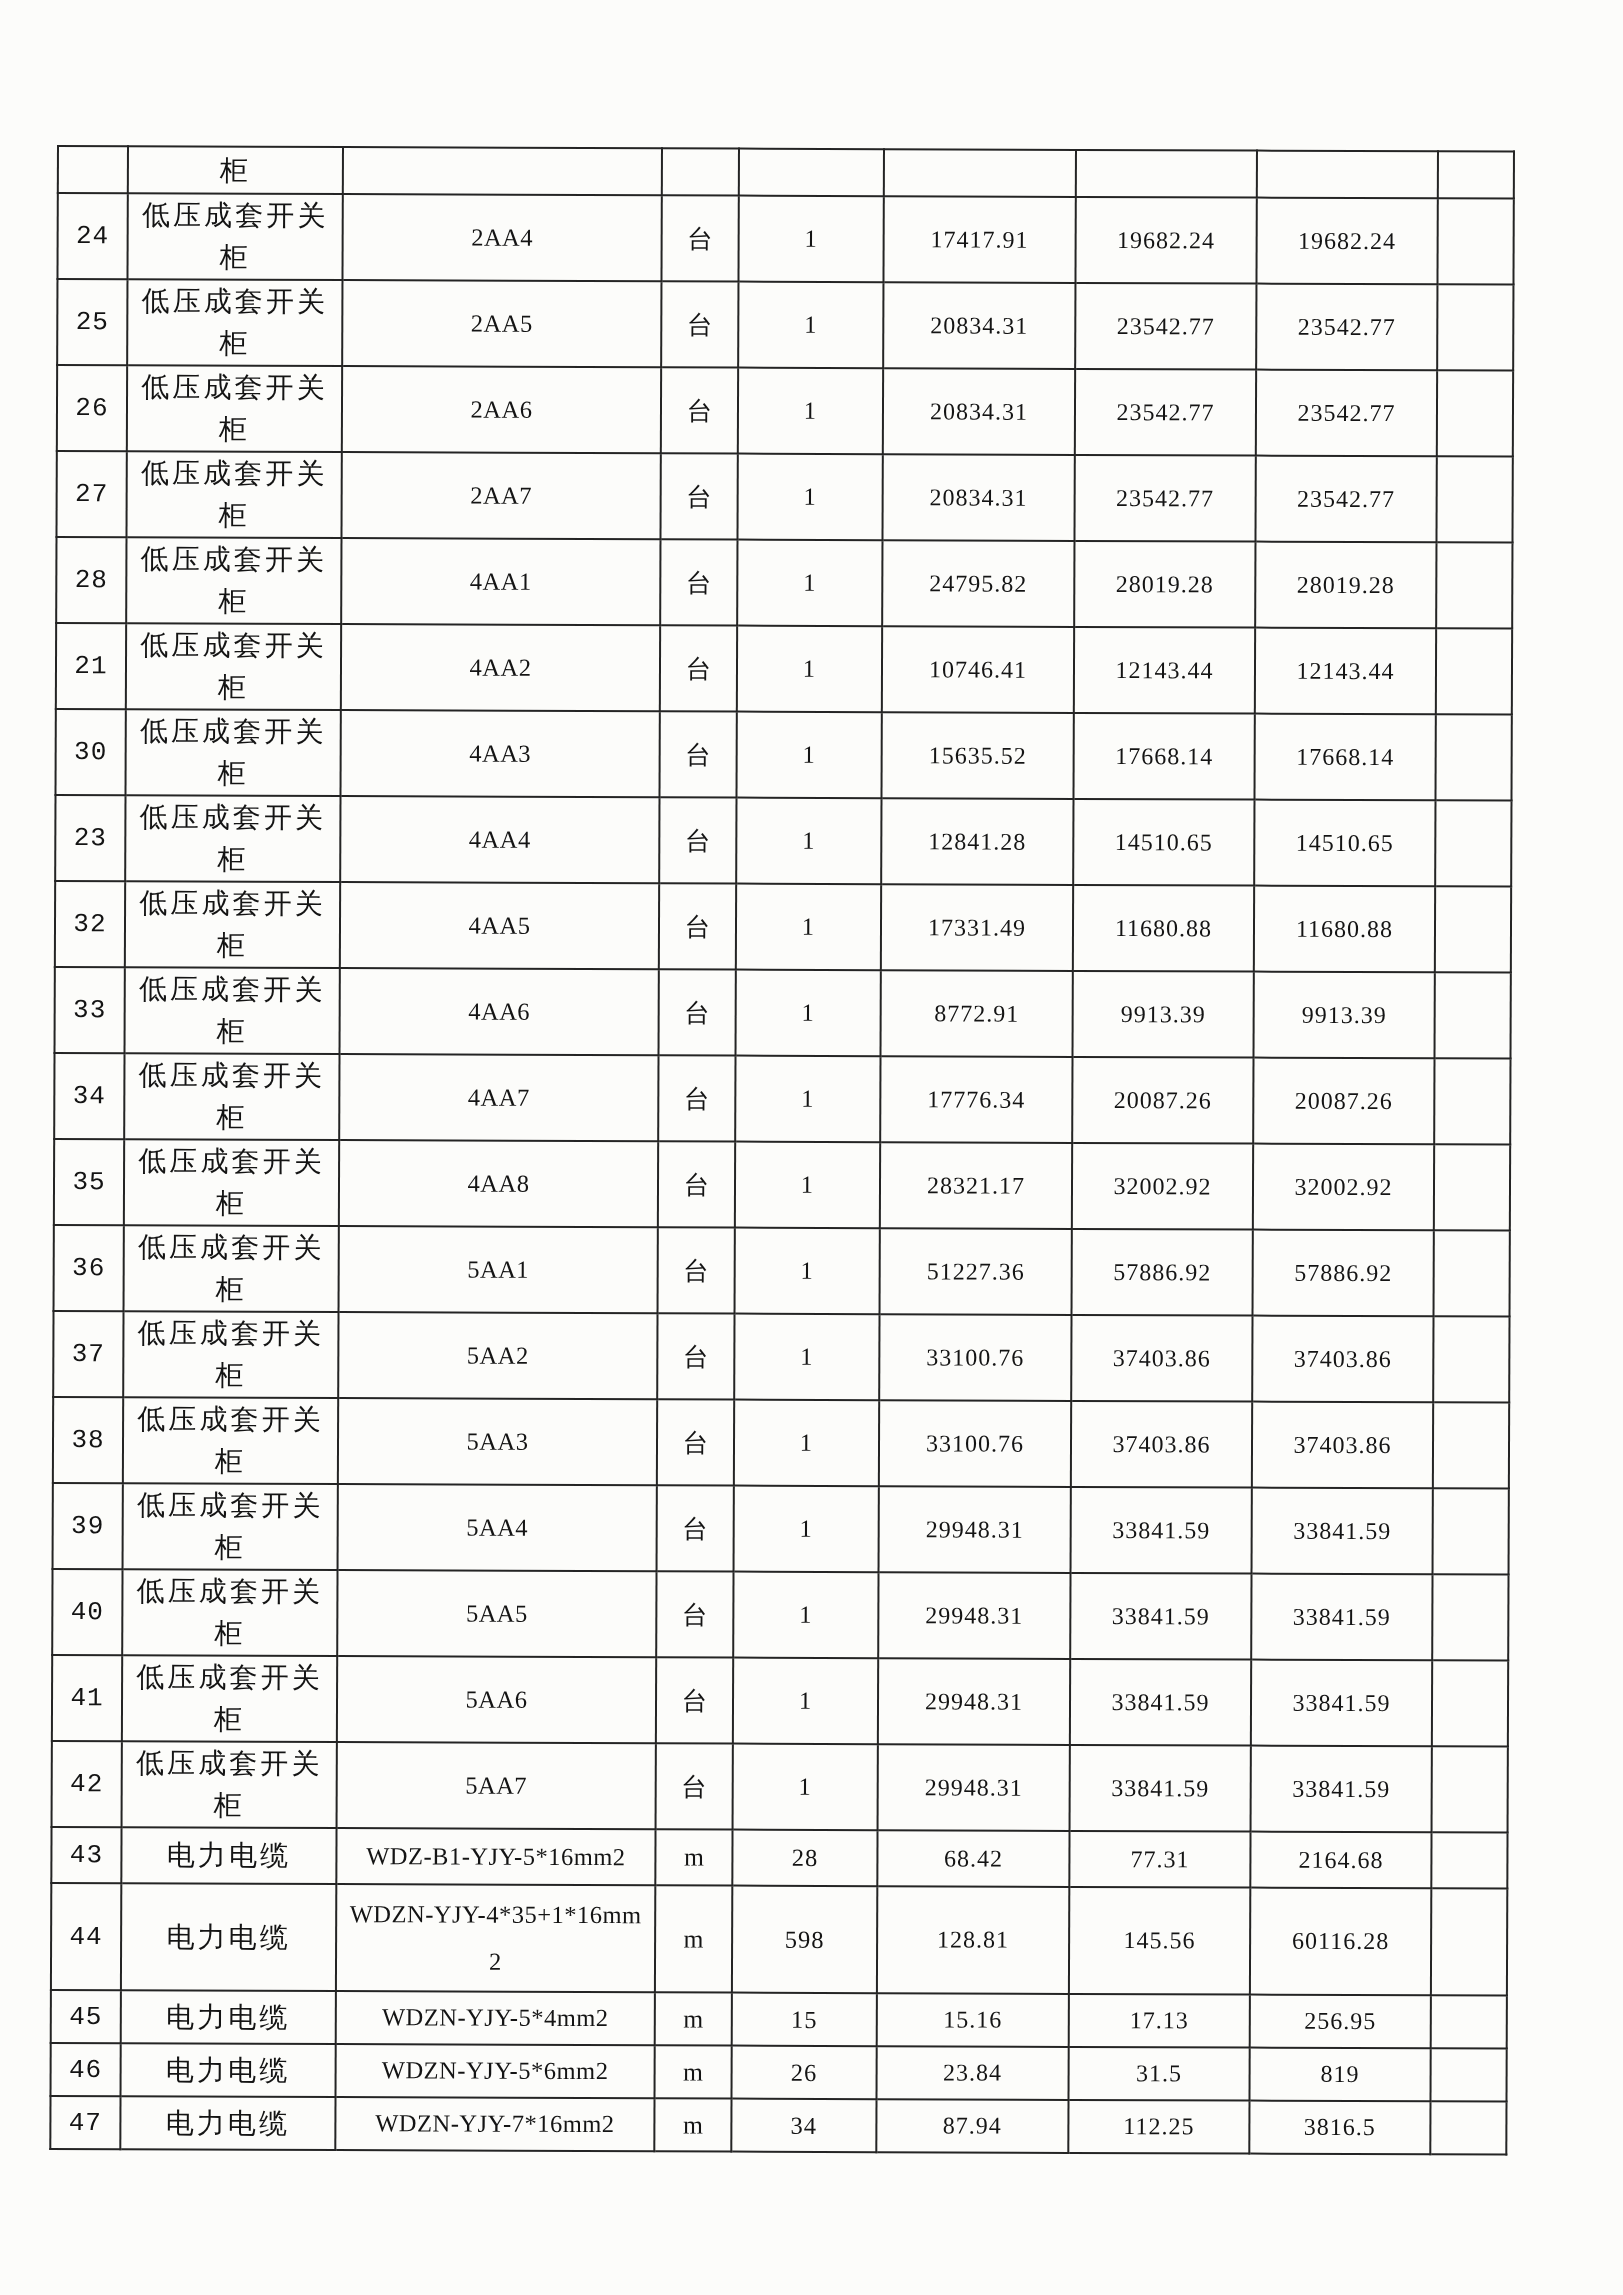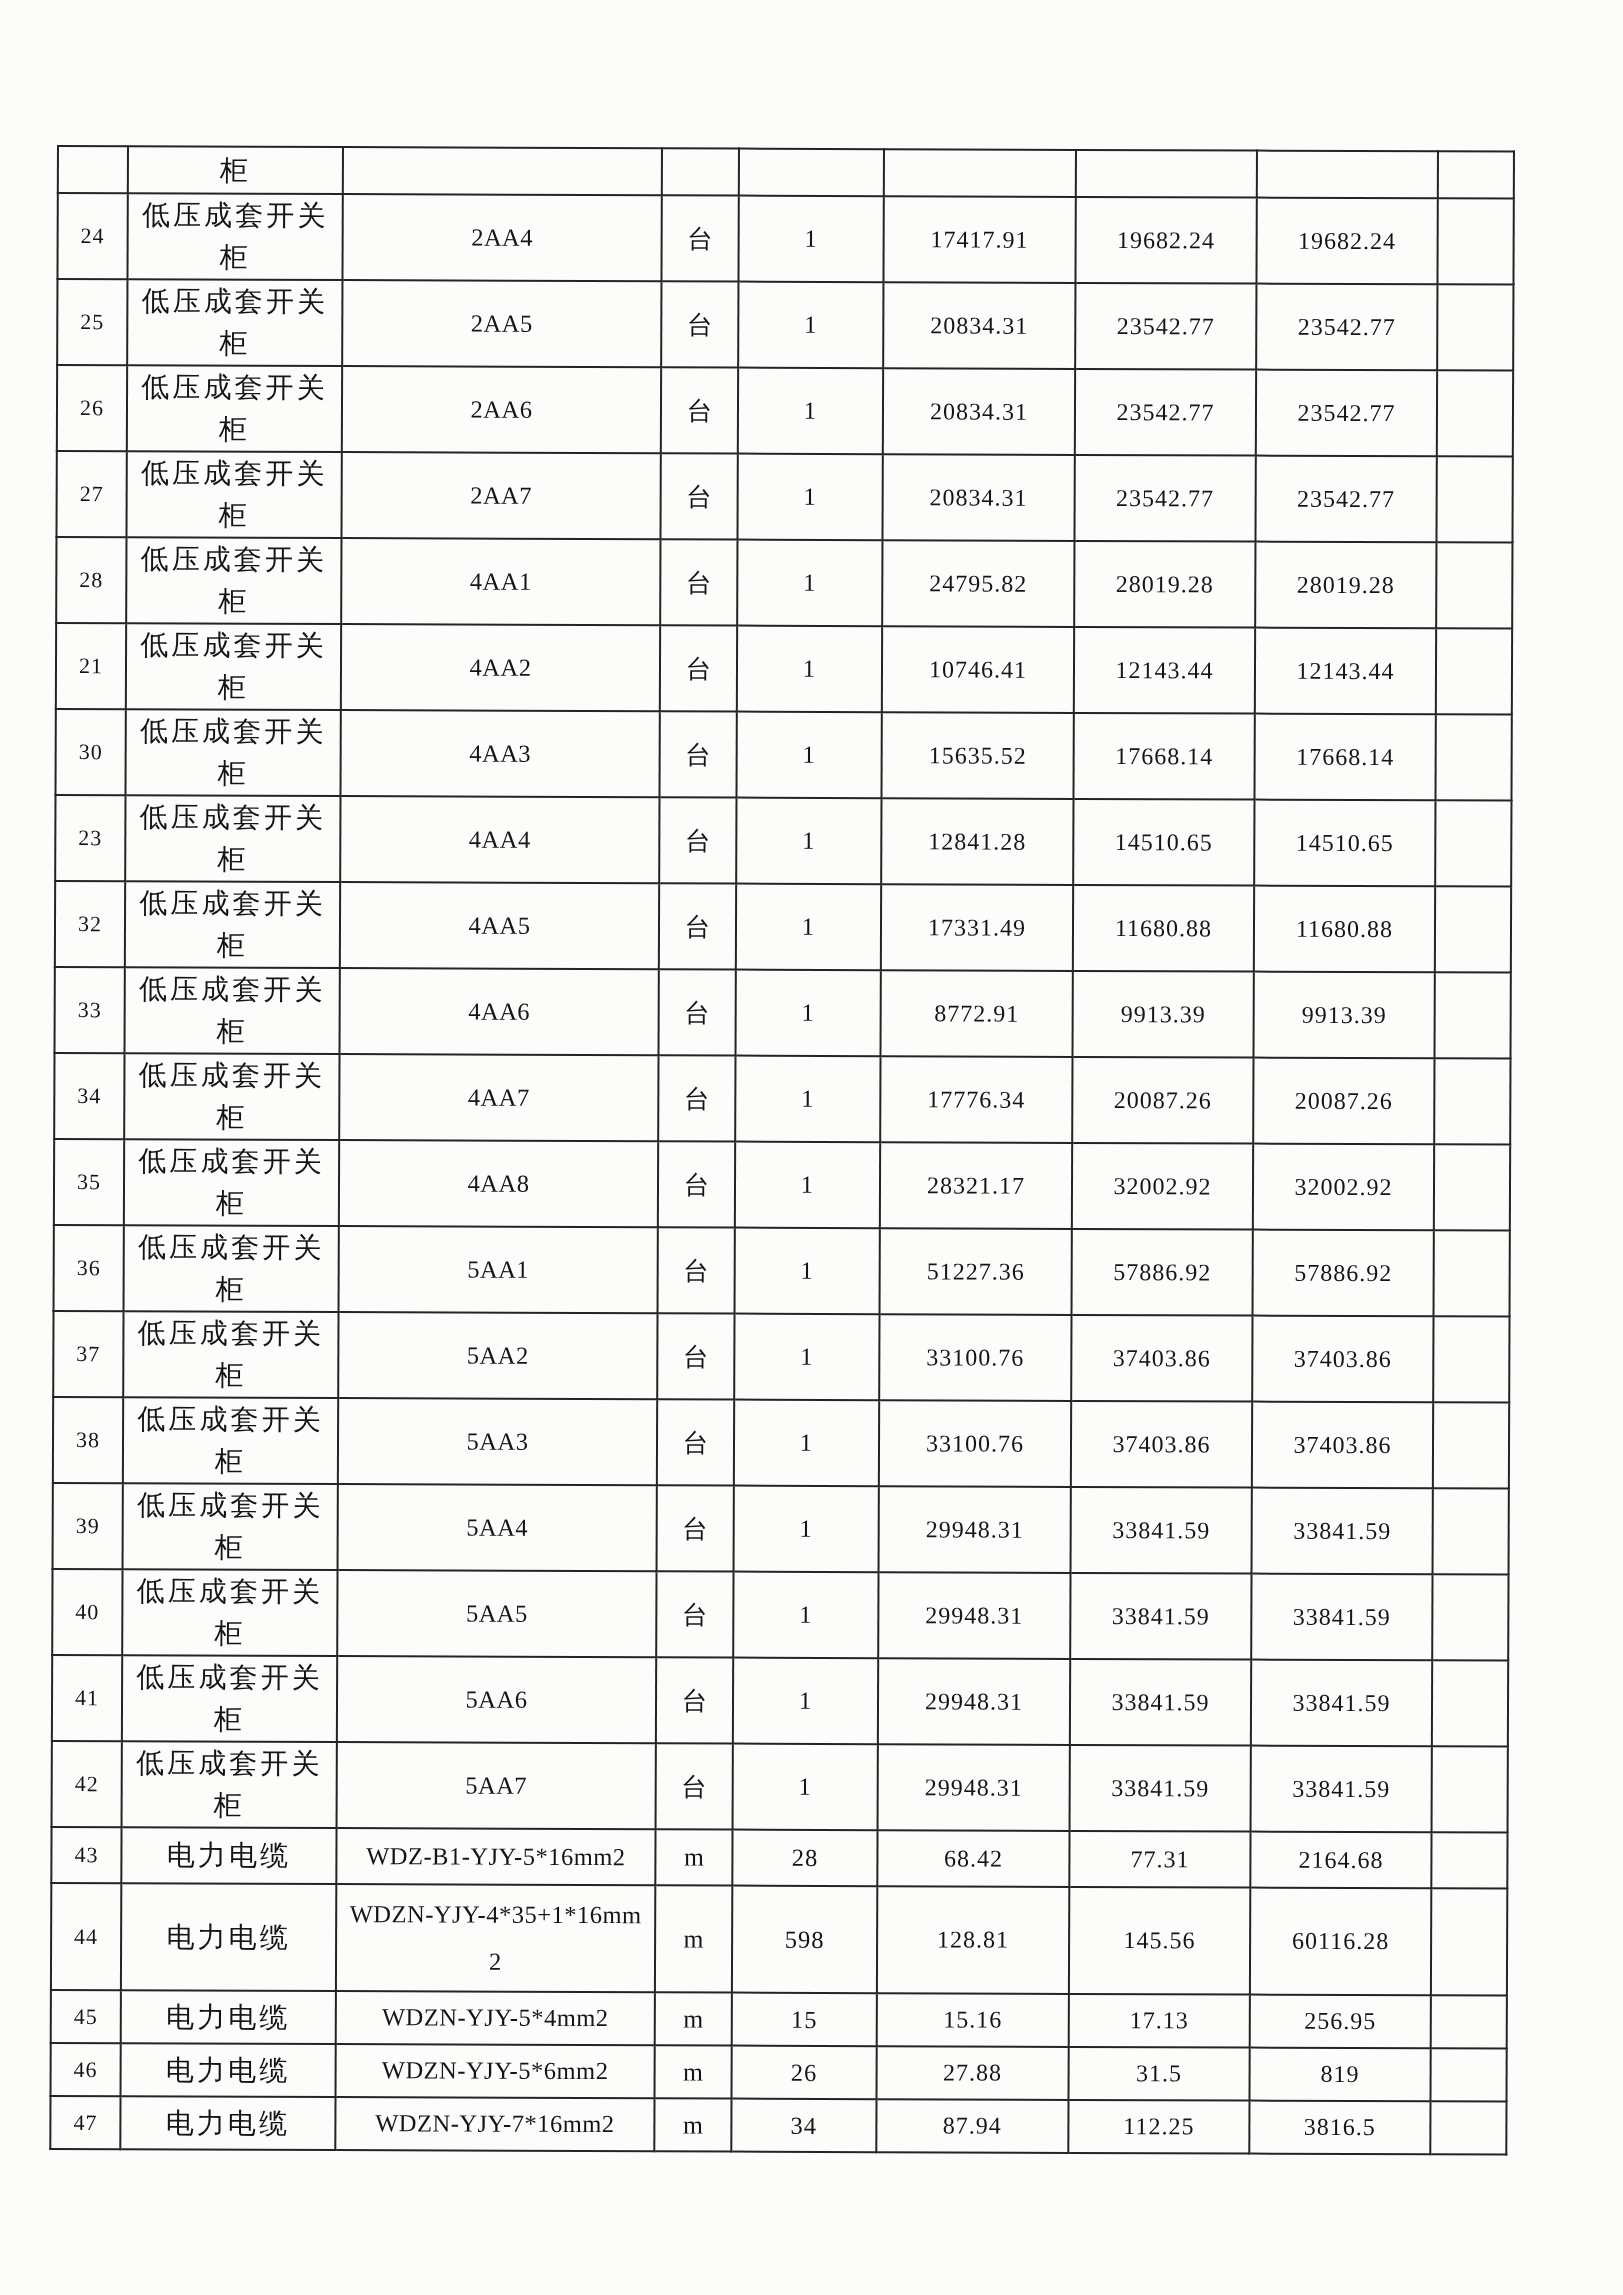--- a/index.html
+++ b/index.html
@@ -50,22 +50,23 @@
   col.w-amt   { width: 181px; }
   col.w-note  { width: 76px; }
   
   .row-carryover td { height: 45px; }
   .row-std td  { height: 84px; }
   .row-43 td   { height: 54px; }
   .row-44 td   { height: 105px; }
   .row-s td    { height: 51px; }
   
   .c-seq {
-    font-size: 22px;
+    font-size: 26px;
     letter-spacing: 1px;
+    font-family: Liberation Mono, monospace;
   }
   .c-name {
     font-size: 28px;
     letter-spacing: 3.1px;
     line-height: 1.5;
     white-space: pre-line;
   }
   .c-model {
     font-size: 24.5px;
     letter-spacing: 0.5px;
@@ -377,21 +378,21 @@
     <td class="c-price">17.13</td>
     <td class="c-price">256.95</td>
     <td class="c-note"></td>
   </tr>
           <tr class="row-s">
     <td class="c-seq">46</td>
     <td class="c-name">电力电缆</td>
     <td class="c-model">WDZN-YJY-5*6mm2</td>
     <td class="c-unit">m</td>
     <td class="c-qty">26</td>
-    <td class="c-price">27.88</td>
+    <td class="c-price">23.84</td>
     <td class="c-price">31.5</td>
     <td class="c-price">819</td>
     <td class="c-note"></td>
   </tr>
           <tr class="row-s">
     <td class="c-seq">47</td>
     <td class="c-name">电力电缆</td>
     <td class="c-model">WDZN-YJY-7*16mm2</td>
     <td class="c-unit">m</td>
     <td class="c-qty">34</td>

